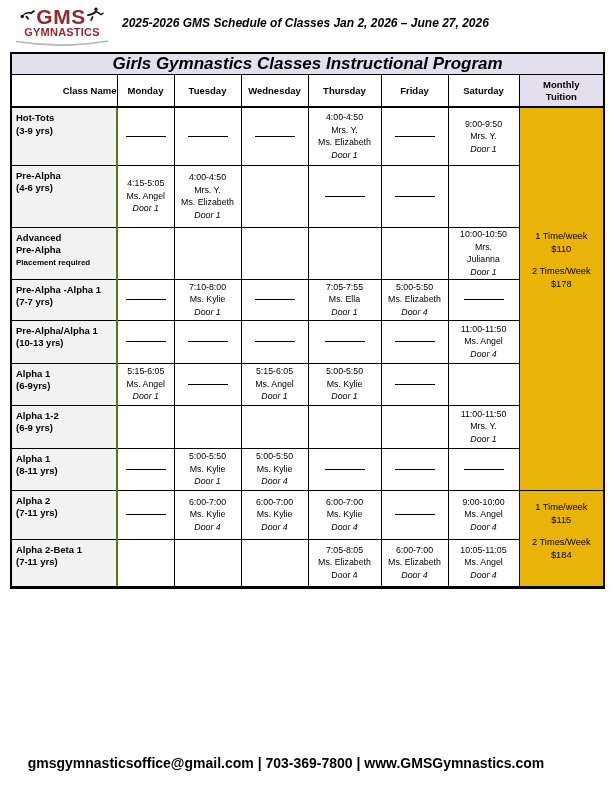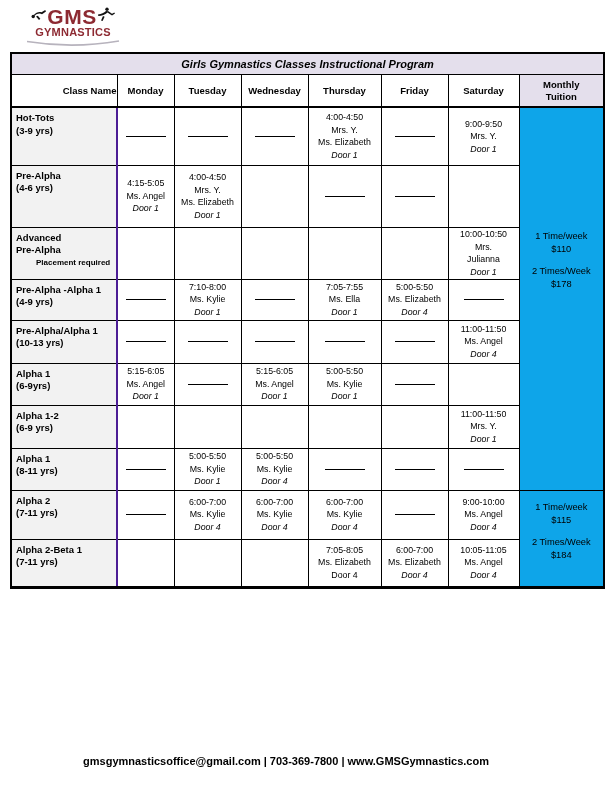--- a/index.html
+++ b/index.html
@@ -4,70 +4,70 @@
 <style>
   html,body{margin:0;padding:0;}
   body{background:#fff;}
   .page{
     position:relative;width:612px;height:792px;background:#fff;
     font-family:"Liberation Sans",sans-serif;color:#000;overflow:hidden;
     --lav:#e4dfec;--classbg:#f2f2f2;--maroon:#8d2a32;
   }
 
   
-  .logo{position:absolute;left:21px;top:7px;width:104px;text-align:center;color:var(--maroon);}
+  .logo{position:absolute;left:10px;top:7px;width:104px;text-align:center;color:var(--maroon);}
   .logo-r1{display:flex;justify-content:center;align-items:flex-start;height:19px;}
   .logo-gms{font-size:21px;line-height:19px;font-weight:bold;letter-spacing:.5px;}
   .gymnast{display:inline-block;}
   .gymnast svg{display:block;}
   .logo-gym{font-size:11px;line-height:13px;font-weight:bold;letter-spacing:.2px;}
   .swoosh{display:block;margin:1px auto 0;}
   .page-title{
     position:absolute;left:122px;top:16px;width:480px;
     font-size:12px;font-weight:bold;font-style:italic;
   }
 
   
   table{
     position:absolute;left:10px;top:52px;width:593px;
     border-collapse:collapse;table-layout:fixed;
     border:2px solid #000;border-bottom-width:3px;
   }
   td,th{border:1px solid #000;overflow:hidden;padding:0;}
   tr.title-row td{
     height:20px;background:var(--lav);
-    font-weight:bold;font-style:italic;font-size:11px;text-align:center;
+    font-weight:bold;font-style:italic;font-size:17px;text-align:center;
   }
   tr.head-row th{
     height:31px;font-size:9.5px;font-weight:bold;background:#fff;
     vertical-align:middle;text-align:center;border-bottom:2px solid #000;
   }
   tr.head-row th.col-class{text-align:right;padding-left:4px;}
   tr.head-row th.col-tuition{background:var(--lav);margin-left:32px;}
   tr.head-row th.col-tuition .hdr-inner{width:48px;margin:0 auto;line-height:12px;}
   tbody th.ccell{
-    background:var(--classbg);border-right:2px solid #4c1d95;
+    background:var(--classbg);border-right:2px solid #4d7c0f;
     text-align:left;vertical-align:top;padding:4px 2px 0 4px;
     font-size:9.5px;line-height:12.5px;font-weight:bold;
   }
   .cname{white-space:pre-line;}
-  .cnote{font-size:8px;margin-left:20px;}
+  .cnote{font-size:8px;}
   td.day{font-size:8.8px;line-height:12.5px;text-align:center;vertical-align:middle;}
   .door{font-style:italic;}
   .door-upright{font-style:normal;}
   .dash{display:inline-block;width:40px;height:1px;background:#000;vertical-align:middle;}
-  td.tuition{font-size:9.3px;text-align:center;vertical-align:middle;background:#0ea5e9;}
+  td.tuition{font-size:9.3px;text-align:center;vertical-align:middle;background:#eab308;}
   td.tuition .tblock{margin:9px 0;line-height:13px;}
   td.t0{padding-bottom:76px;}
   td.t1{padding-bottom:14px;}
 
   
   .footer{
     position:absolute;left:0;top:755px;width:572px;text-align:center;
-    font-weight:bold;font-size:11px;
+    font-weight:bold;font-size:14px;
   }
 </style>
 </head>
 <body>
 
 <div class="page" style="--lav: #e4dfec; --classbg: #f2f2f2; --maroon: #8d2a32;">
 
   <div class="logo">
     <div class="logo-r1">
       <span class="gymnast">
@@ -85,20 +85,21 @@
           <path d="M6 9 L4 13.5 5.6 14 7.6 9.8 Z" fill="#141414"></path>
         </svg>
       </span>
     </div>
     <div class="logo-gym">GYMNASTICS</div>
     <svg class="swoosh" width="98" height="7" viewBox="0 0 98 7">
       <path d="M3 1.5 Q49 9 95 1" fill="none" stroke="#b7b3bd" stroke-width="1.6"></path>
     </svg>
   </div>
 
+  <div class="page-title">2025-2026 GMS Schedule of Classes Jan 2, 2026 – June 27, 2026</div>
 
   <table id="sched">
       <colgroup>
         <col style="width: 106px;">
         <col style="width: 57px;">
         <col style="width: 67px;">
         <col style="width: 67px;">
         <col style="width: 73px;">
         <col style="width: 67px;">
         <col style="width: 71px;">
@@ -188,21 +189,21 @@
           <td class="day">
             <div class="time">10:00-10:50</div>
             <div class="teacher">Mrs.</div>
             <div class="teacher">Julianna</div>
             <div class="door">Door 1</div>
           </td>
         </tr>
         <tr style="height: 41px;">
           <th class="ccell">
             <div class="cname">Pre-Alpha -Alpha 1</div>
-            <div class="cage">(4-9 yrs)</div>
+            <div class="cage">(7-7 yrs)</div>
           </th>
           <td class="day"><span class="dash"></span></td>
           <td class="day">
             <div class="time">7:10-8:00</div>
             <div class="teacher">Ms. Kylie</div>
             <div class="door">Door 1</div>
           </td>
           <td class="day"><span class="dash"></span></td>
           <td class="day">
             <div class="time">7:05-7:55</div>

